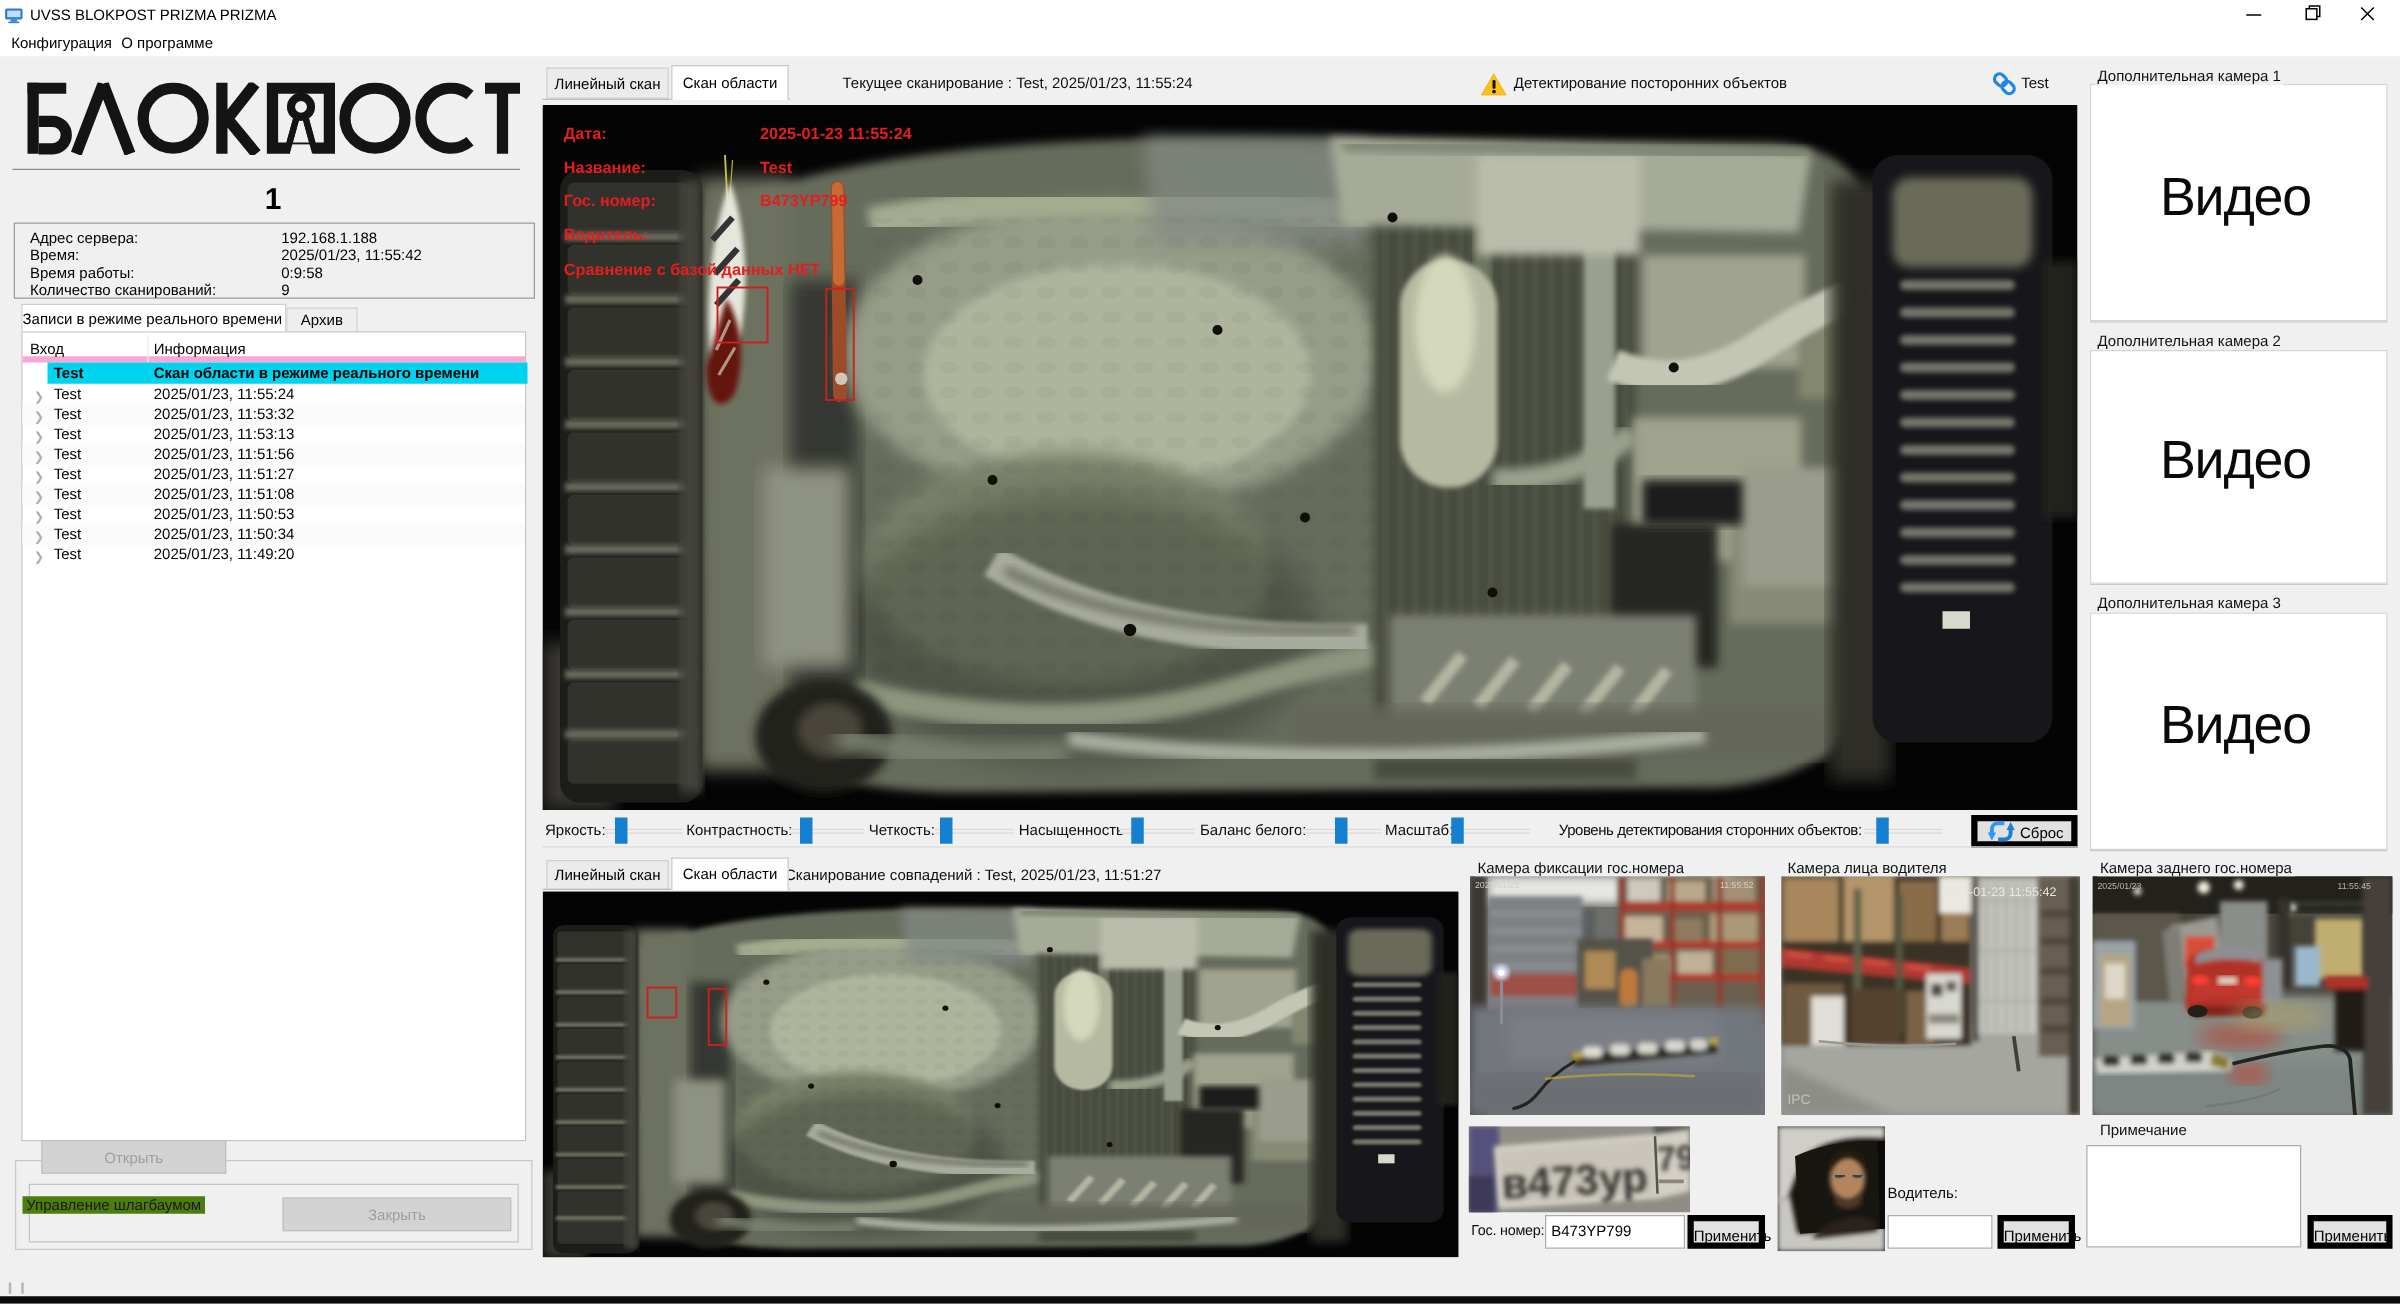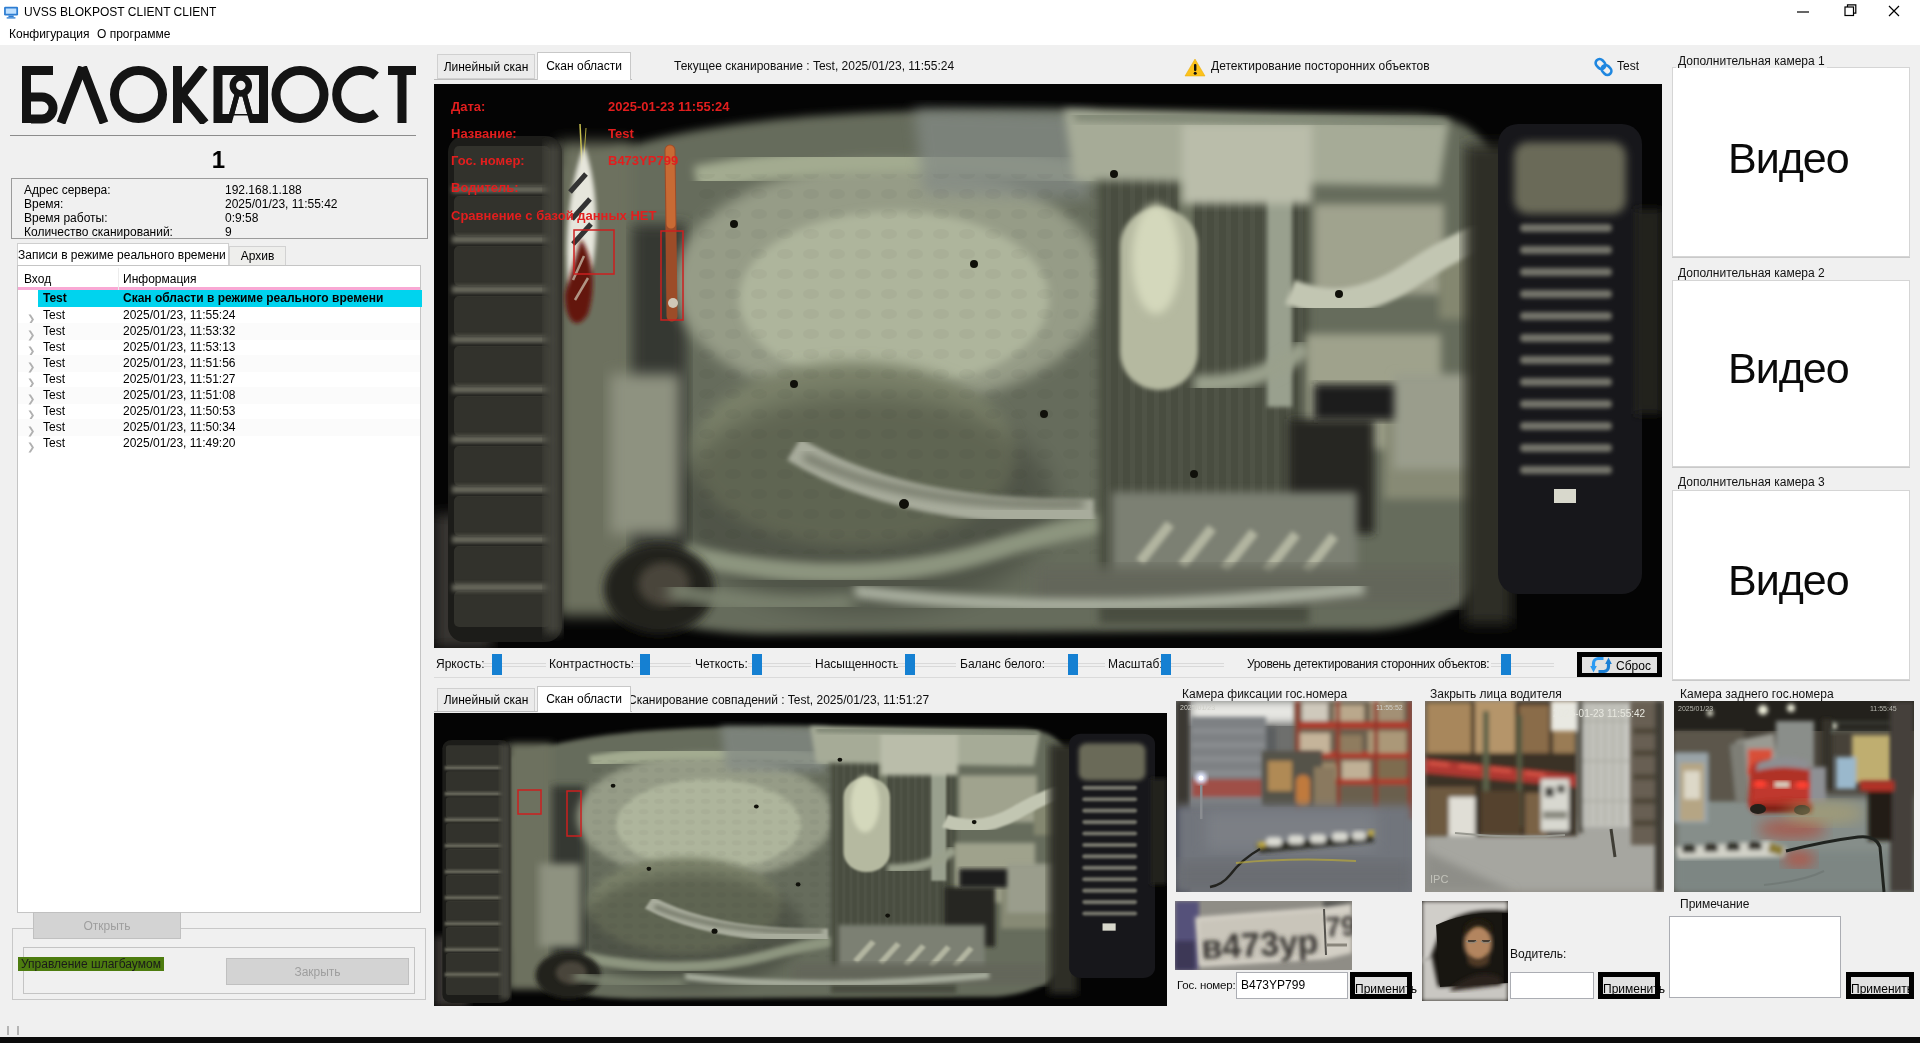--- a/index.html
+++ b/index.html
@@ -34,21 +34,21 @@
 </style></head>
 <body>
 
 <div class="abs titlebar"></div>
 <svg class="abs" style="left:4px;top:5px" width="15" height="14" viewBox="0 0 17 16">
     <rect x="0" y="2" width="16" height="10" rx="1.5" fill="#2d7dd2"></rect>
     <rect x="2" y="4" width="12" height="6" fill="#bfe0ff"></rect>
     <rect x="5" y="12" width="6" height="2" fill="#2d7dd2"></rect>
     <rect x="3" y="14" width="10" height="1.5" fill="#2d7dd2"></rect>
   </svg>
-<div class="abs title-txt">UVSS BLOKPOST CLIENT CLIENT</div>
+<div class="abs title-txt">UVSS BLOKPOST PRIZMA PRIZMA</div>
 <svg class="abs" style="left:1793px;top:2px" width="120" height="18" viewBox="0 0 120 18">
 <path d="M4 10h12" stroke="#000" stroke-width="1.2" fill="none"></path>
 <rect x="52" y="5" width="8.5" height="8.5" fill="none" stroke="#000" stroke-width="1.2"></rect>
 <path d="M54.5 5v-2.2h8.3v8.3h-2.3" fill="none" stroke="#000" stroke-width="1.2"></path>
 <path d="M96 4l10 10M106 4l-10 10" stroke="#000" stroke-width="1.2"></path>
 </svg>
 
 <div class="abs menubar"></div>
 <div class="abs menu-item" style="left:9px">Конфигурация</div>
 <div class="abs menu-item" style="left:97px">О программе</div>
@@ -79,21 +79,21 @@
   <span class="lbl" style="top:18px">Время:</span>
     <span class="val" style="top:18px">2025/01/23, 11:55:42</span>
   <span class="lbl" style="top:32px">Время работы:</span>
     <span class="val" style="top:32px">0:9:58</span>
   <span class="lbl" style="top:46px">Количество сканирований:</span>
     <span class="val" style="top:46px">9</span>
 </div>
 <div class="abs lefttab1">Записи в режиме реального времени</div>
 <div class="abs lefttab2">Архив</div>
 <div class="abs lefttable">
-  <div class="row" style="top:2px;height:22px;line-height:22px;border-bottom:3px solid #f9a8d4">
+  <div class="row" style="top:2px;height:22px;line-height:22px;border-bottom:5px solid #f9a8d4">
     <span style="position:absolute;left:6px">Вход</span>
       <span class="c2">Информация</span>
     <span style="position:absolute;left:100px;top:0px;height:22px;width:1px;background:#ececec"></span>
   </div>
   <div class="row" style="top:24px;font-weight:bold">
       <span style="position:absolute;left:20px;top:0;width:384px;height:17px;background:#00d3ee"></span>
       <span class="c1" style="z-index:1">Test</span>
       <span class="c2" style="z-index:1">Скан области в режиме реального времени</span>
     </div>
   <div class="row" style="top:41px">
@@ -387,21 +387,21 @@
 <div class="abs vpanel" style="left:1672px;top:67px;width:238px;height:190px"></div>
 <div class="abs video-txt" style="left:1728px;top:134px">Видео</div>
 <div class="abs cam-label" style="left:1676px;top:266px">Дополнительная камера 2</div>
 <div class="abs vpanel" style="left:1672px;top:280px;width:238px;height:187px"></div>
 <div class="abs video-txt" style="left:1728px;top:344px">Видео</div>
 <div class="abs cam-label" style="left:1676px;top:475px">Дополнительная камера 3</div>
 <div class="abs vpanel" style="left:1672px;top:490px;width:238px;height:190px"></div>
 <div class="abs video-txt" style="left:1728px;top:556px">Видео</div>
 
 <div class="abs cam-label" style="left:1180px;top:687px">Камера фиксации гос.номера</div>
-<div class="abs cam-label" style="left:1428px;top:687px">Закрыть лица водителя</div>
+<div class="abs cam-label" style="left:1428px;top:687px">Камера лица водителя</div>
 <div class="abs cam-label" style="left:1678px;top:687px">Камера заднего гос.номера</div>
 <svg class="abs" style="left:1176px;top:701px" width="236" height="191" viewBox="0 0 236 191">
 <rect width="236" height="191" fill="#73777d"></rect>
 <rect x="0" y="0" width="236" height="110" fill="#6e6f6d"></rect>
 <rect x="14" y="0" width="196" height="22" fill="#e6e6e2" filter="url(#b4)"></rect>
 <g filter="url(#b2)">
 <rect x="14" y="16" width="76" height="92" fill="#7e8184"></rect>
 <path d="M16,30 h72 M16,44 h72 M16,58 h72 M16,72 h72" stroke="#8d9093" stroke-width="4"></path>
 <rect x="16" y="78" width="72" height="18" fill="#a5483c" opacity="0.85"></rect>
 <rect x="90" y="26" width="10" height="80" fill="#5c5e60"></rect>

